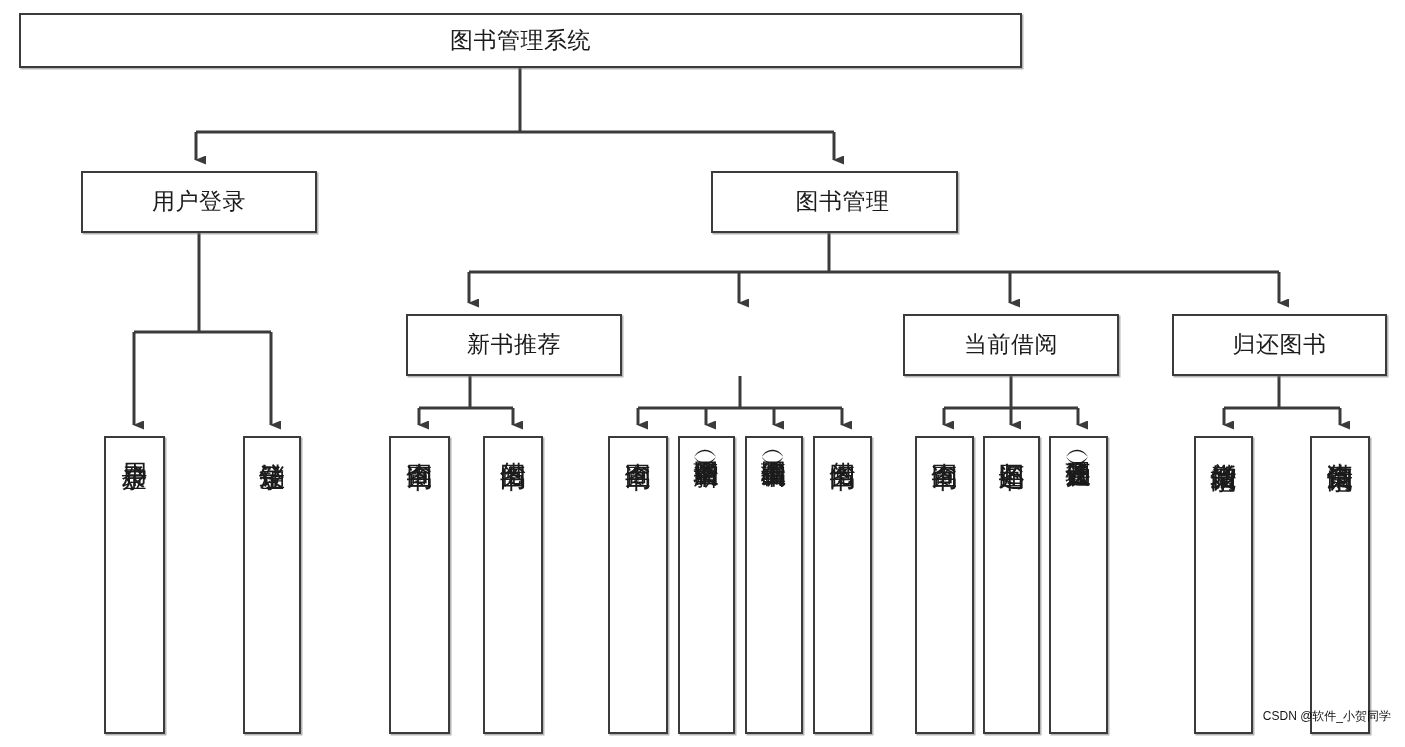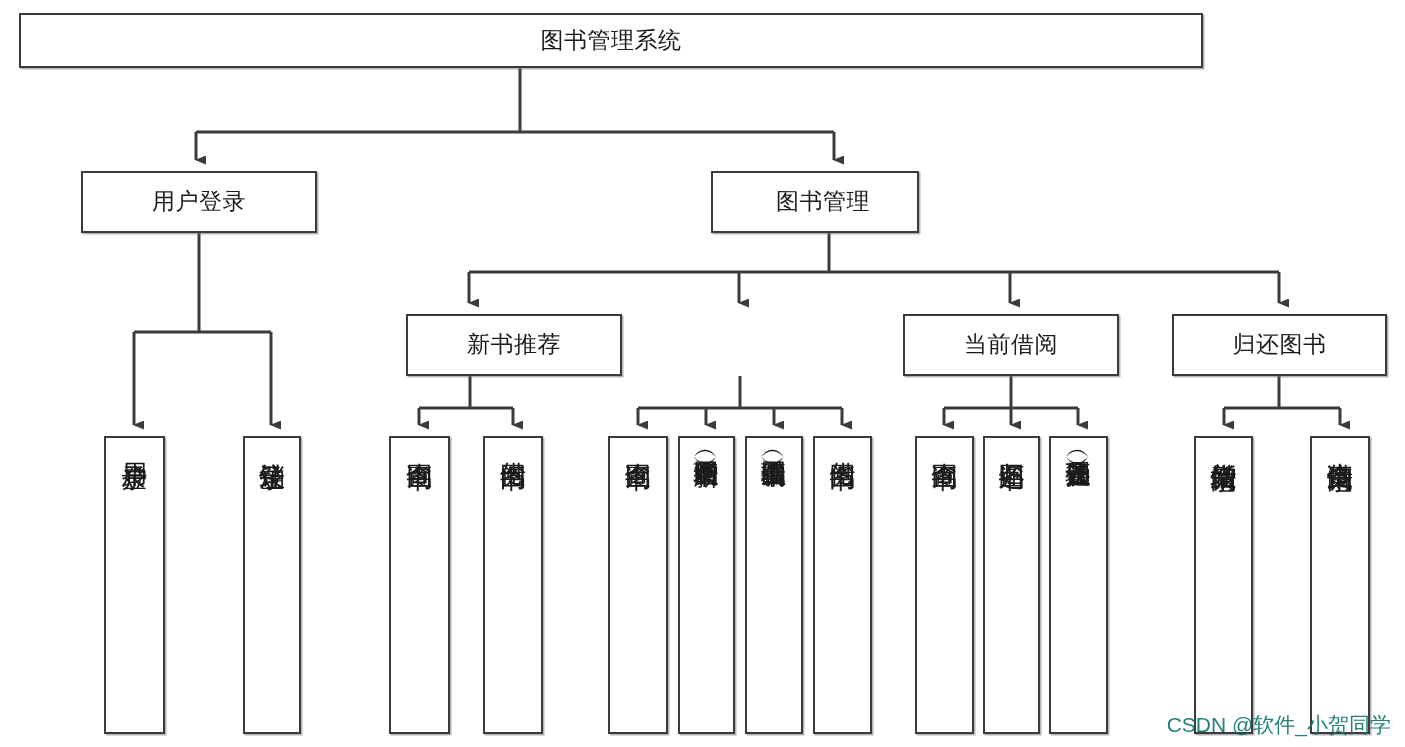--- a/index.html
+++ b/index.html
@@ -57,23 +57,23 @@
     letter-spacing: 1px;
     white-space: nowrap;
   }
   .node-label-v.tall {
     font-size: 25px;
     letter-spacing: 0px;
   }
   .watermark {
     position: absolute;
     right: 14px;
-    bottom: 8px;
-    font-size: 21px;
-    color: #0f766e;
+    bottom: 22px;
+    font-size: 12px;
+    color: #000000;
     white-space: nowrap;
     opacity: 0.92;
   }
 </style>
 </head>
 <body>
 
 <div id="diagram-root">
 
   <svg class="diagram-canvas" viewBox="0 0 1405 747" xmlns="http://www.w3.org/2000/svg">
@@ -134,28 +134,28 @@
       <g>
         <path d="M 1279,376 L 1279,408"></path>
         <path d="M 1224,408 L 1340,408"></path>
         <path d="M 1224,408 L 1224,425" marker-end="url(#arrowhead)"></path>
         <path d="M 1340,408 L 1340,425" marker-end="url(#arrowhead)"></path>
       </g>
 
     </g>
   </svg>
 
-  <div class="node-box" style="left:19px; top:13px; width:1184px; height:55px;">
+  <div class="node-box" style="left:19px; top:13px; width:1003px; height:55px;">
     <span class="node-label-h">图书管理系统</span>
   </div>
 
   <div class="node-box" style="left:81px; top:171px; width:236px; height:62px;">
     <span class="node-label-h">用户登录</span>
   </div>
-  <div class="node-box" style="left:711px; top:171px; width:208px; height:62px;padding-left:16px;">
+  <div class="node-box" style="left:711px; top:171px; width:247px; height:62px;padding-left:16px;">
     <span class="node-label-h">图书管理</span>
   </div>
 
   <div class="node-box" style="left:362px; top:314px; width:216px; height:62px;margin-left:44px;">
     <span class="node-label-h">新书推荐</span>
   </div>
   <div class="node-box" style="left:903px; top:314px; width:216px; height:62px;">
     <span class="node-label-h">当前借阅</span>
   </div>
   <div class="node-box" style="left:1172px; top:314px; width:215px; height:62px;">

